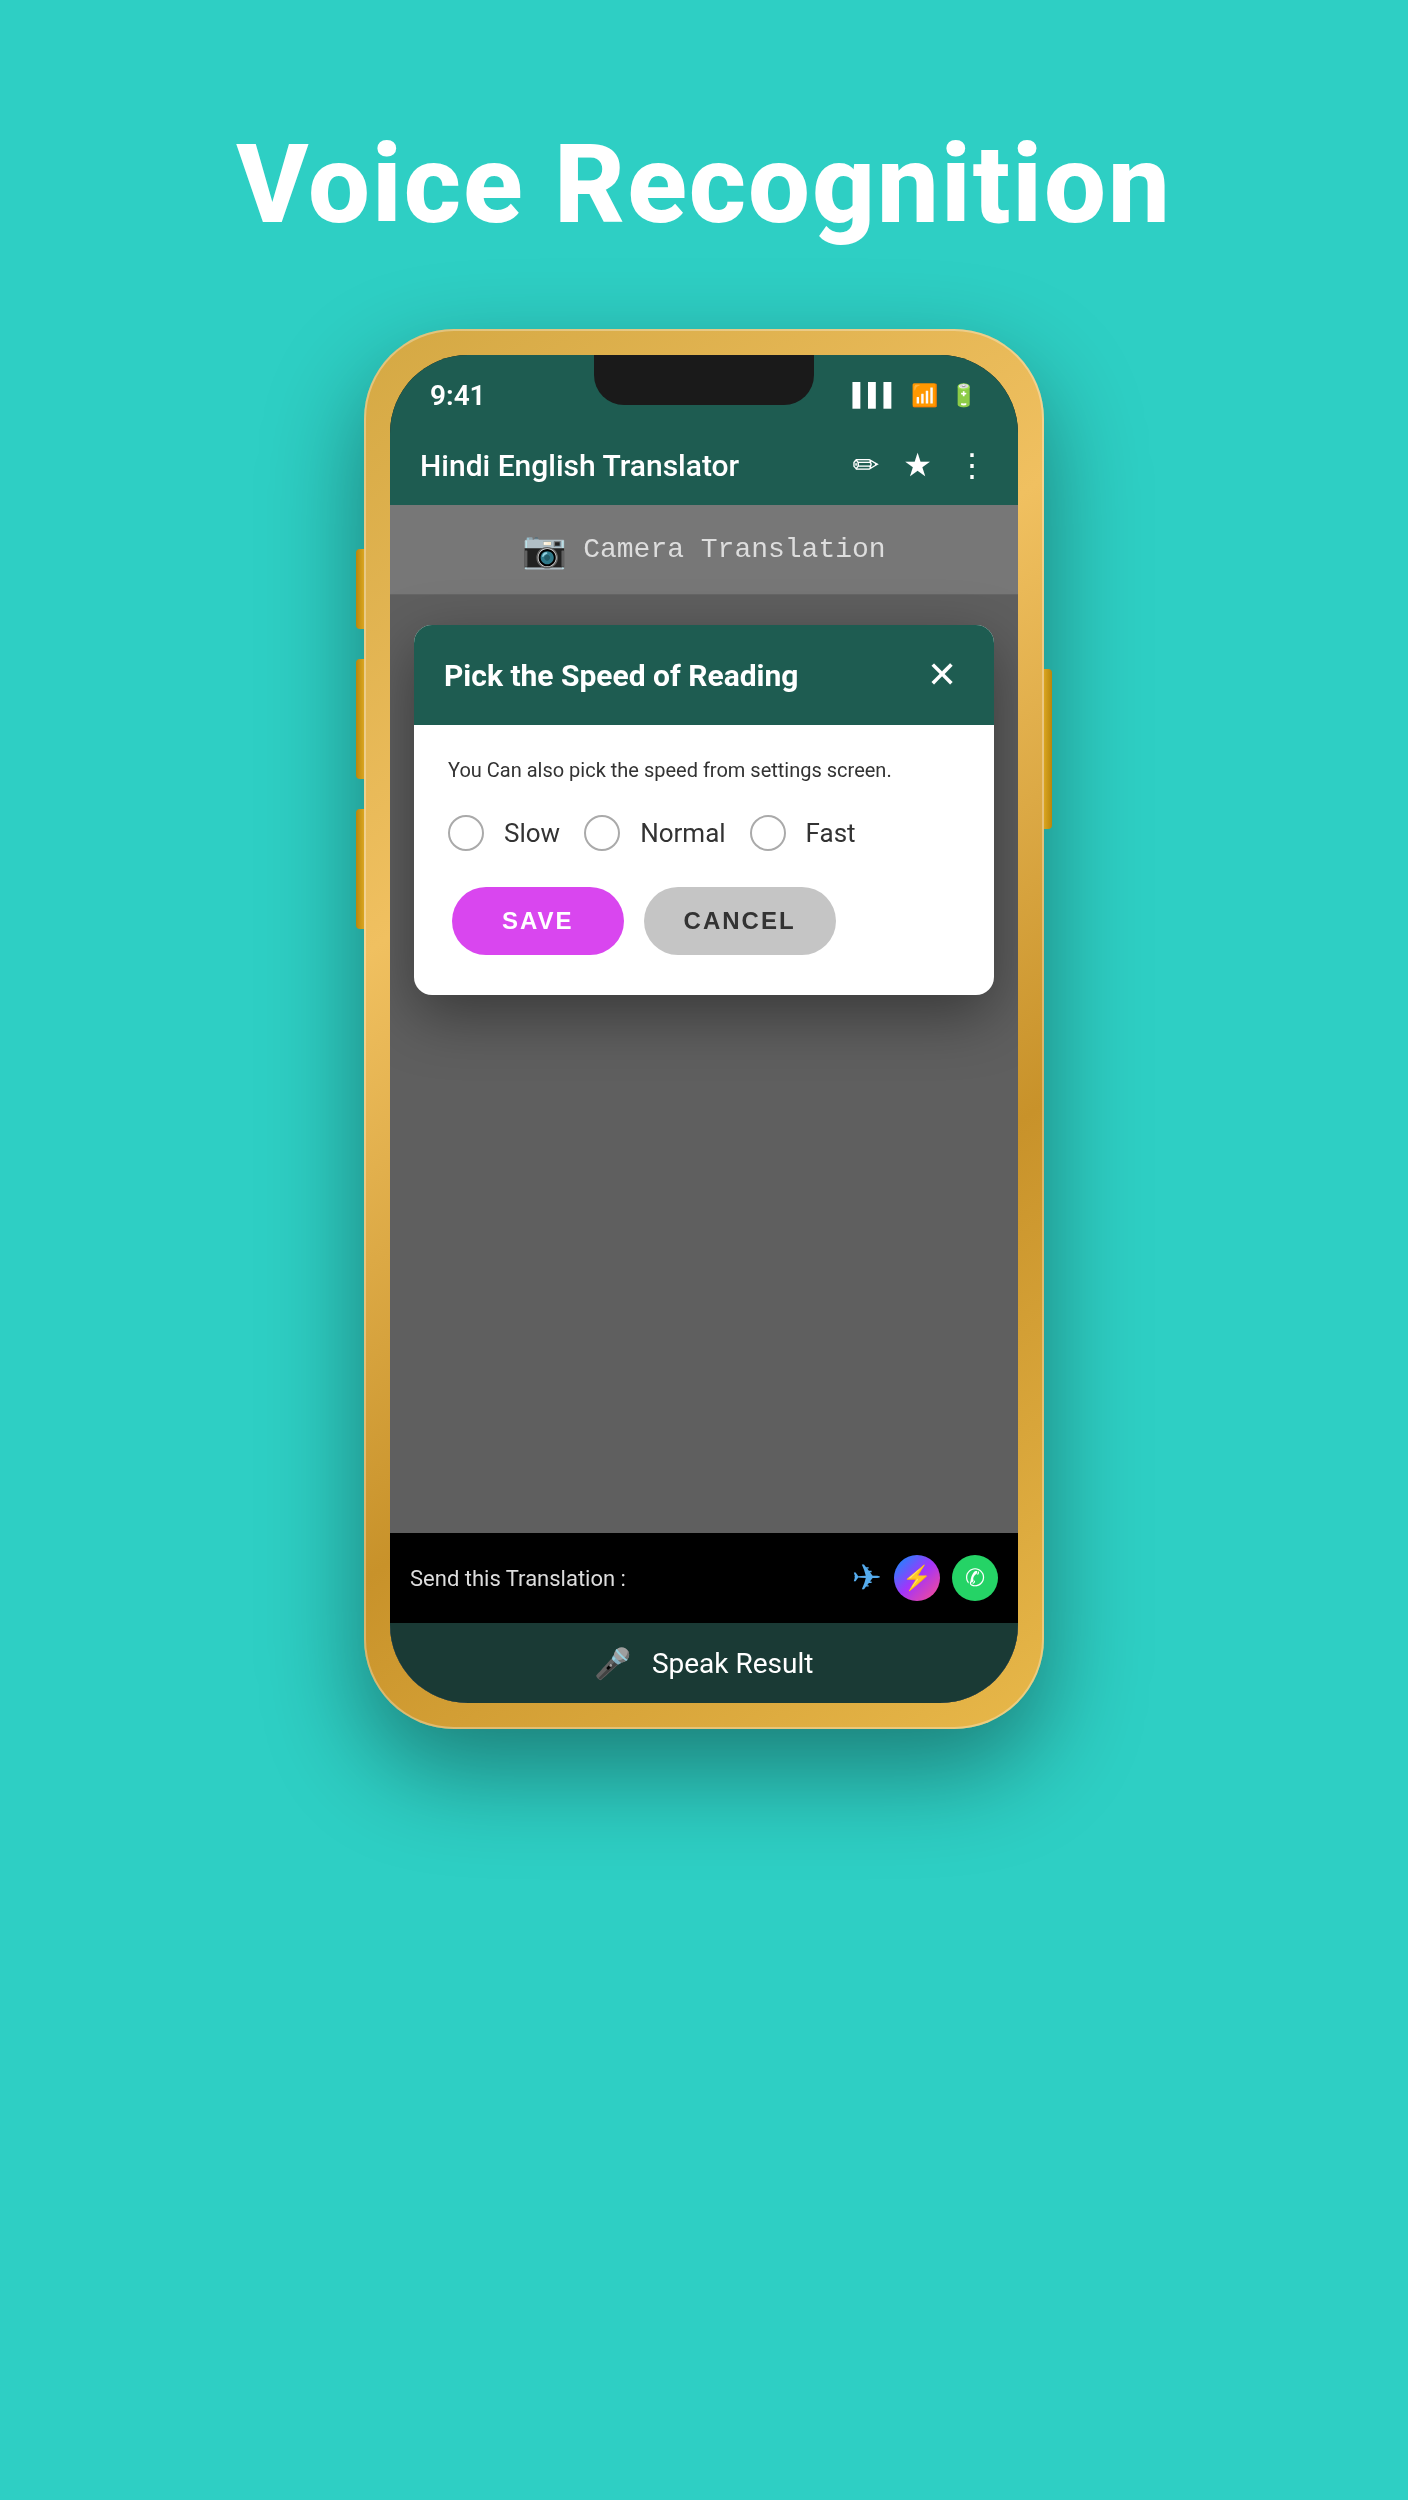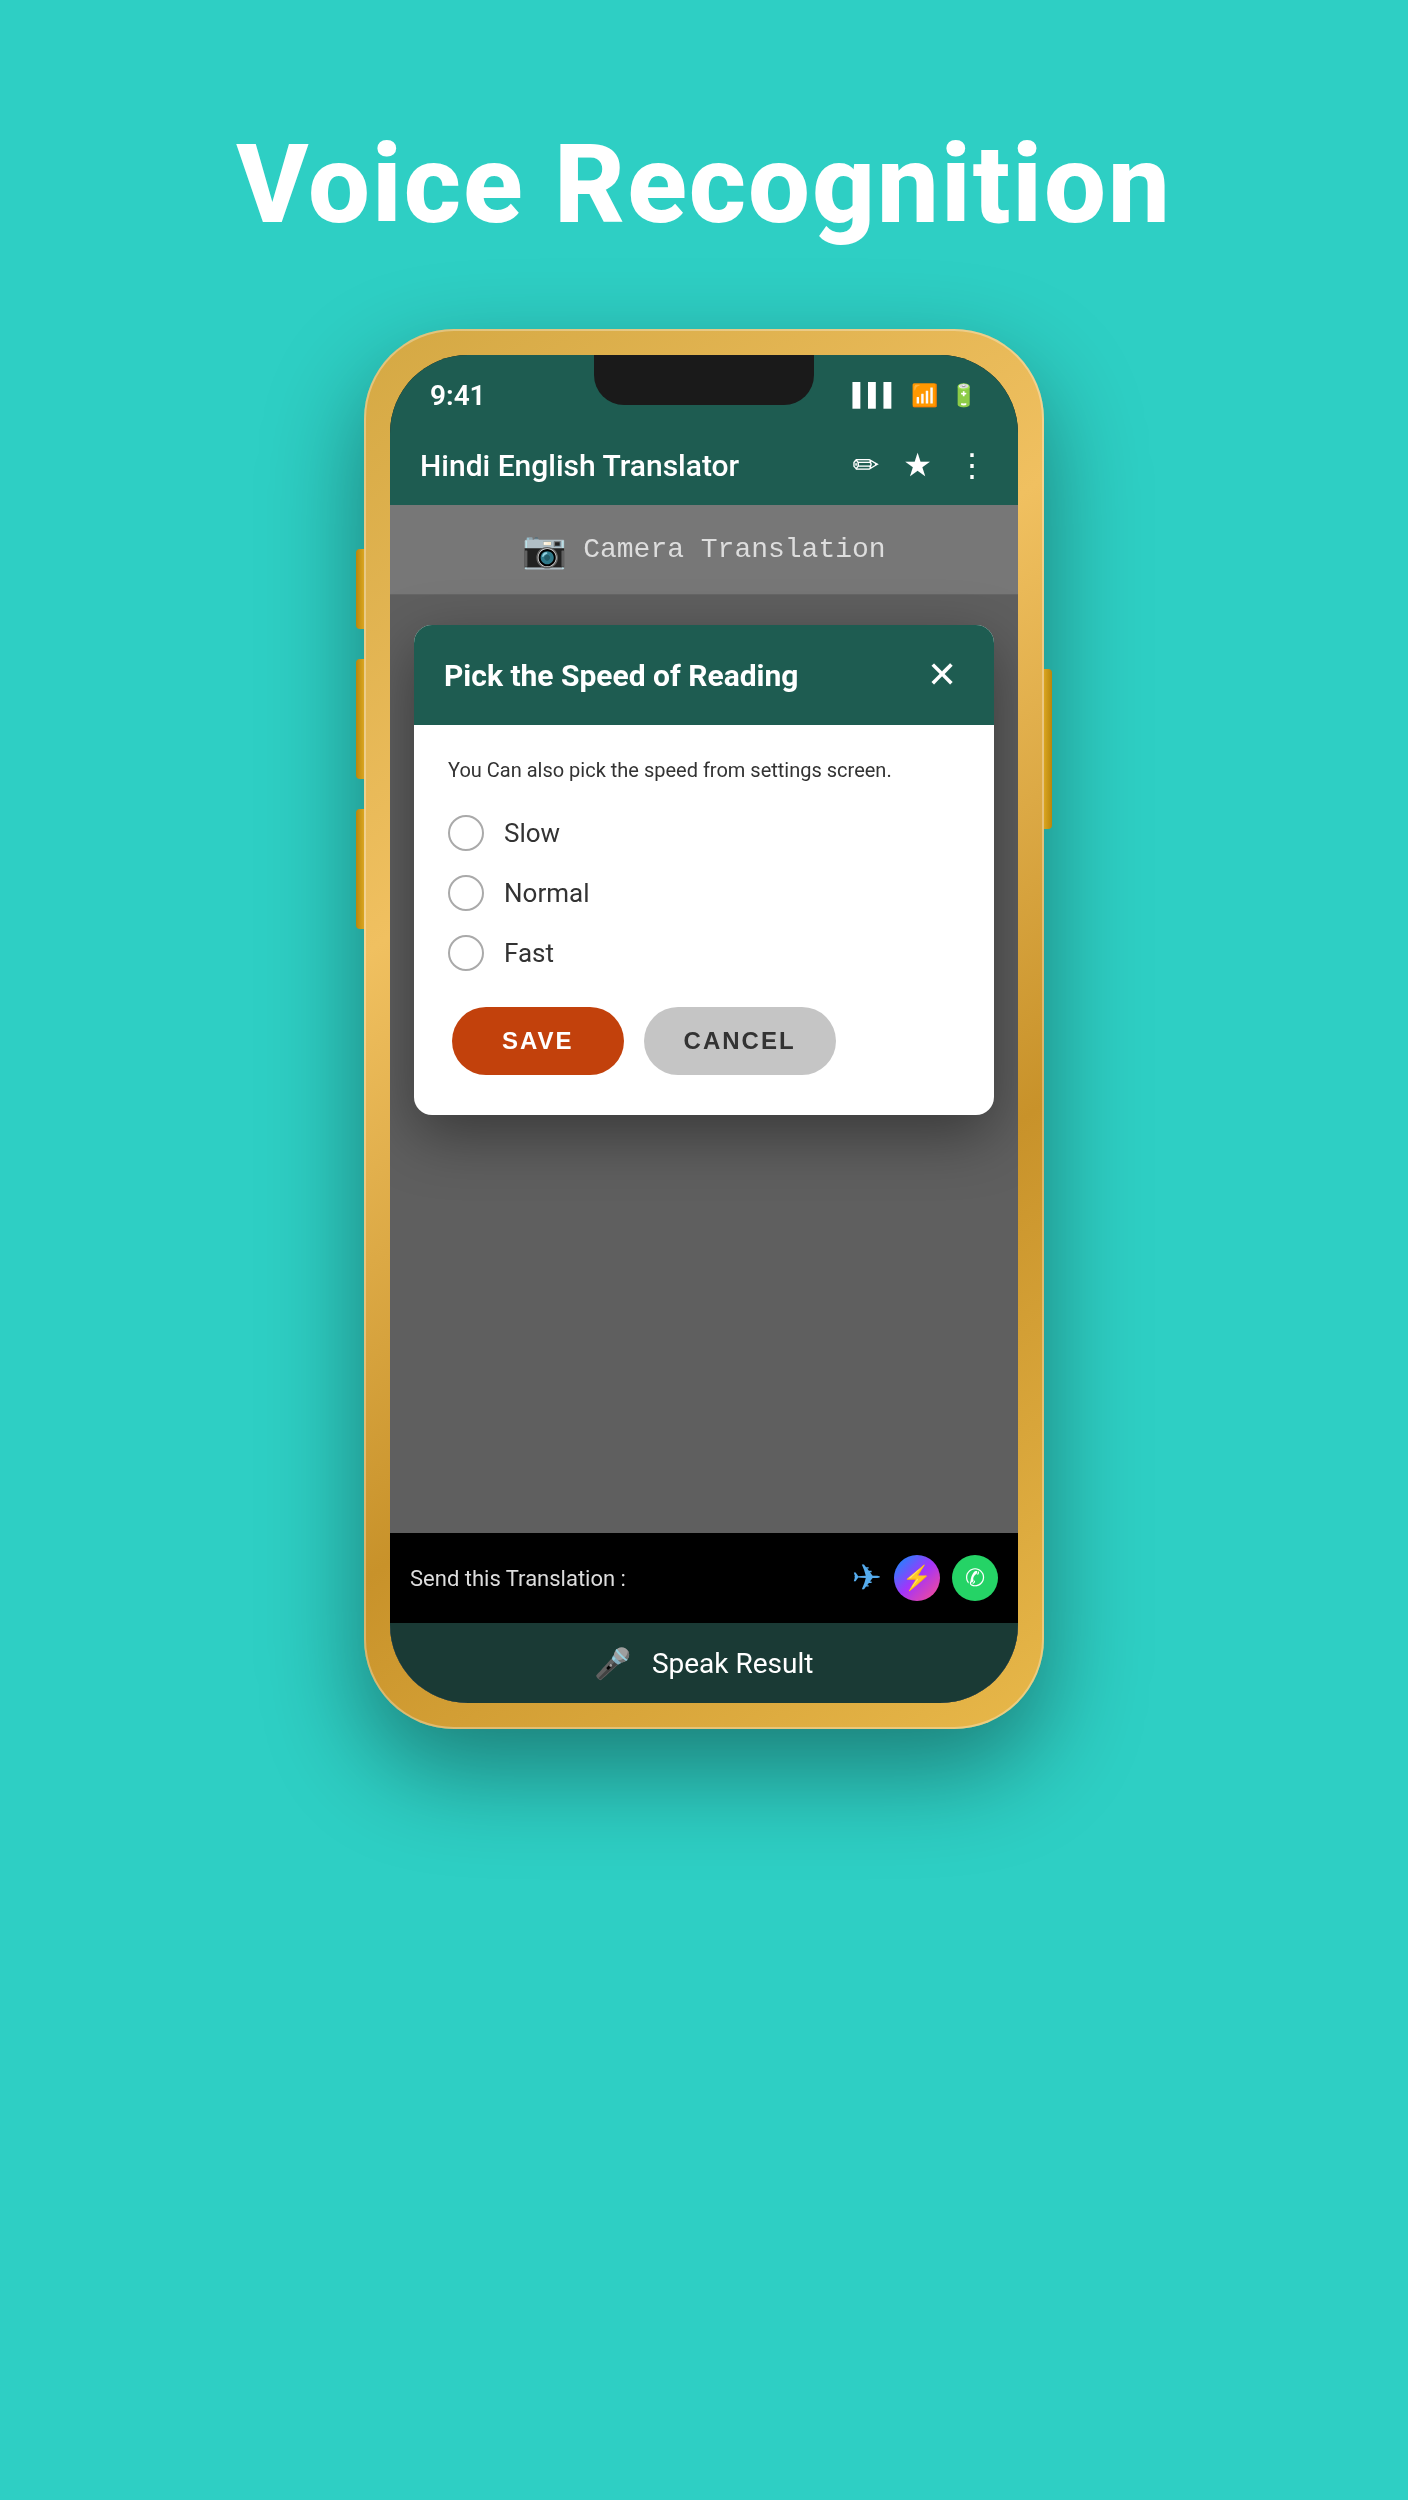--- a/index.html
+++ b/index.html
@@ -230,21 +230,20 @@
 
     .dialog-description {
       color: #333;
       font-size: 20px;
       line-height: 1.5;
       margin-bottom: 30px;
     }
 
     .radio-group {
       display: flex;
-      flex-direction: column;
       gap: 24px;
       margin-bottom: 36px;
     }
 
     .radio-item {
       display: flex;
       align-items: center;
       gap: 20px;
       cursor: pointer;
     }
@@ -263,21 +262,21 @@
       color: #333;
     }
 
     .dialog-buttons {
       display: flex;
       gap: 20px;
       padding: 0 4px 10px;
     }
 
     .btn-save {
-      background: #c2410c;
+      background: #d946ef;
       color: white;
       border: none;
       border-radius: 50px;
       padding: 20px 50px;
       font-size: 24px;
       font-weight: 700;
       letter-spacing: 2px;
       cursor: pointer;
     }
 

